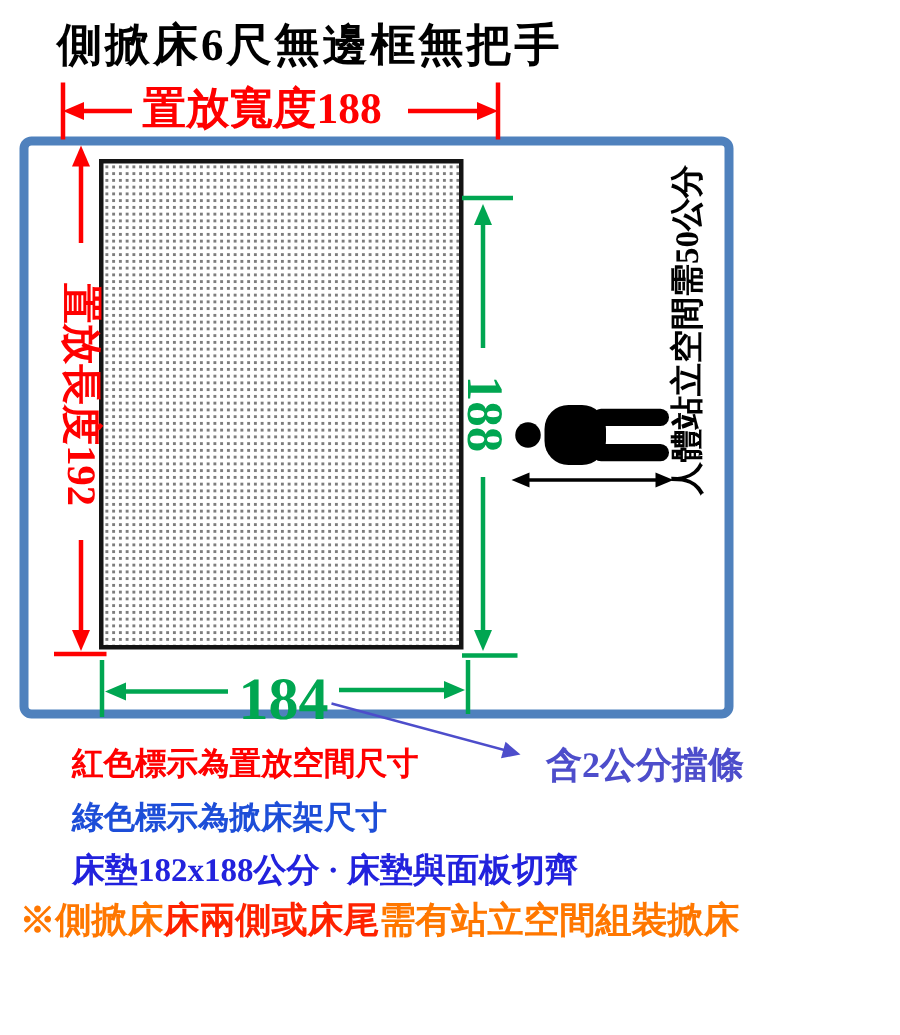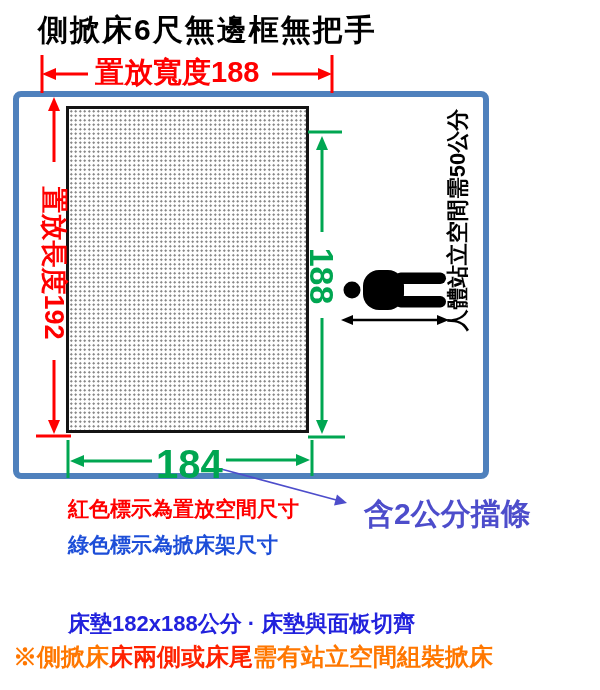--- a/index.html
+++ b/index.html
@@ -1,18 +1,18 @@
 <!DOCTYPE html>
 <html><head>
 <meta charset="utf-8">
 <style>
   html,body{margin:0;padding:0;background:#fff;}
   #canvas{
     position:relative;width:580px;height:690px;background:#ffffff;overflow:hidden;
-    font-family:Liberation Sans, sans-serif;
+    font-family:Liberation Serif, serif;
   }
   .abs{position:absolute;}
   #title{
     left:38px;top:10px;font-size:30px;font-weight:bold;color:#000;letter-spacing:2px;white-space:nowrap;
   }
   
   #frame{
     left:13px;top:91px;width:464px;height:376px;
     border:6px solid #4f81bd;border-radius:8px;background:#fff;
   }
@@ -36,26 +36,26 @@
     font-size:34px;transform:rotate(90deg);transform-origin:center center;
   }
   #bottom-dim-label{
     left:156px;top:442px;width:66px;text-align:center;font-size:40px;
   }
   #standing-label{
     left:343px;top:207px;width:230px;height:26px;line-height:26px;text-align:center;
     font-size:22px;color:#000;font-weight:bold;transform:rotate(-90deg);
     transform-origin:center center;white-space:nowrap;
   }
-  #bumper-note{left:364px;top:494px;font-size:30px;font-weight:bold;color:#4d4dcb;white-space:nowrap;}
-  .legend{left:68px;white-space:nowrap;font-weight:bold;text-align:right;}
+  #bumper-note{left:364px;top:494px;font-size:24px;font-weight:bold;color:#4d4dcb;white-space:nowrap;}
+  .legend{left:48px;white-space:nowrap;font-weight:bold;text-align:right;}
   #legend-red{top:495px;font-size:21px;color:#ff0000;}
   #legend-green{top:531px;font-size:21px;color:#1d4ed8;}
-  #legend-mattress{top:565px;font-size:22px;color:#2222dd;margin-top:44px;}
-  #warning{left:13px;top:597px;font-size:24px;font-weight:bold;white-space:nowrap;margin-top:44px;}
+  #legend-mattress{top:565px;font-size:22px;color:#2222dd;}
+  #warning{left:13px;top:597px;font-size:24px;font-weight:bold;white-space:nowrap;}
   #warning .w-orange{color:#ff7700;}
   #warning .w-red{color:#ff2200;}
   svg{position:absolute;left:0;top:0;}
 </style>
 </head>
 <body>
 
 <div id="canvas">
 
   <div id="title" class="abs">側掀床6尺無邊框無把手</div>

